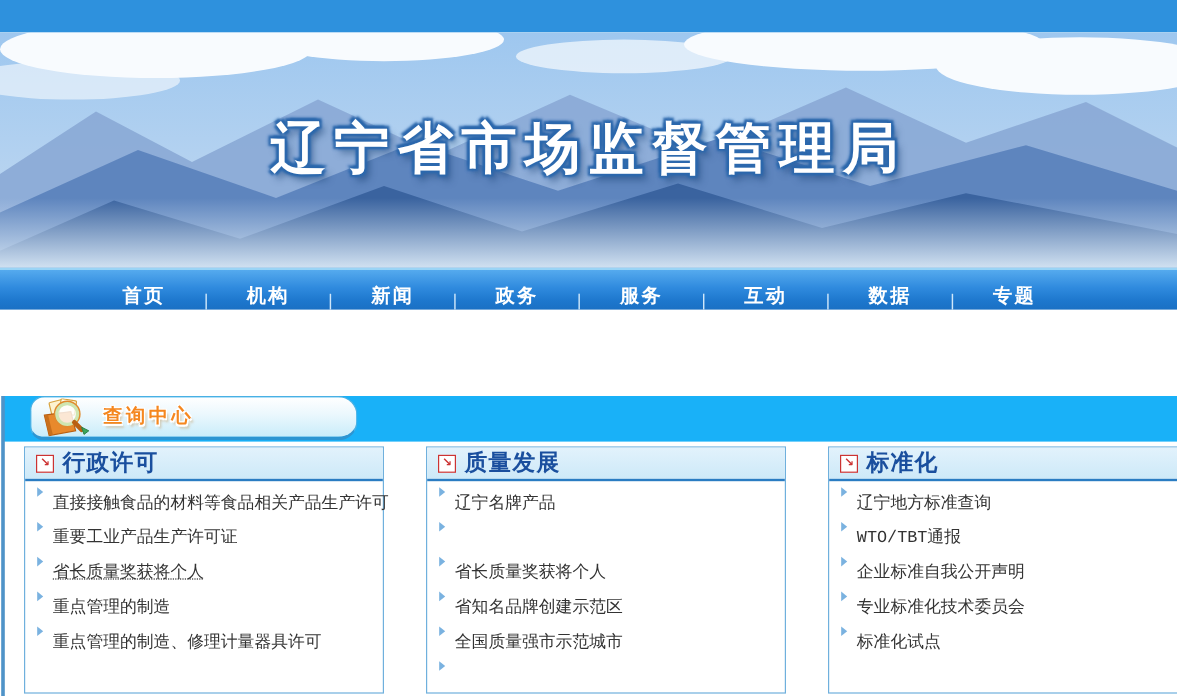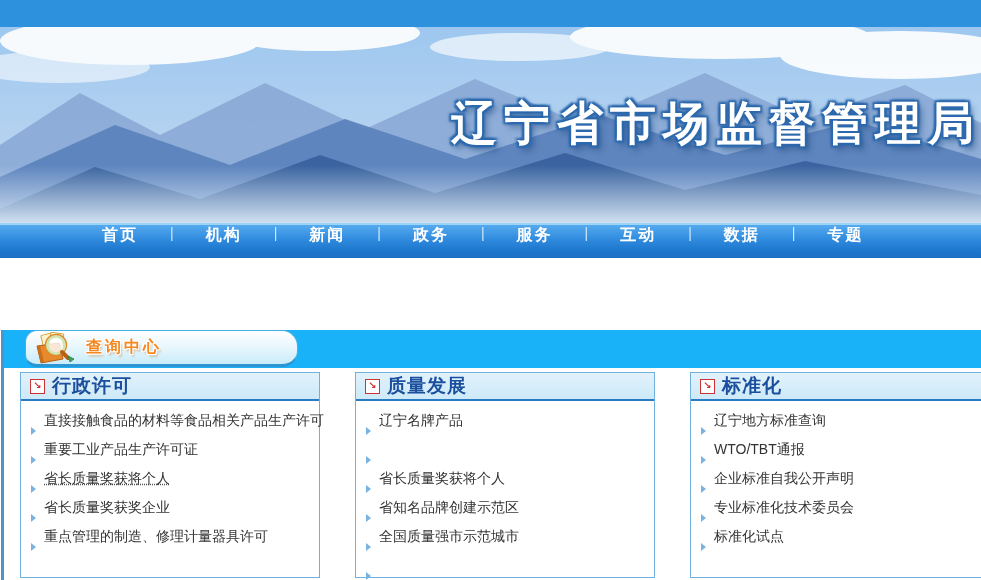--- a/index.html
+++ b/index.html
@@ -3,29 +3,29 @@
 <meta charset="utf-8">
 <style>
   html,body{margin:0;padding:0;background:#fff;}
   .page{position:relative;width:981px;height:580px;overflow:hidden;background:#fff;
         font-family:"Liberation Sans","DejaVu Sans",sans-serif;}
   
   .topbar{position:absolute;top:0;left:0;width:981px;height:27px;background:#2e91dd;}
   
   .banner{position:absolute;top:27px;left:0;width:981px;height:196px;overflow:hidden;}
   .banner svg{display:block;}
-  .site-title{position:absolute;top:66px;left:0;width:981px;text-align:right;
+  .site-title{position:absolute;top:66px;left:0;width:981px;text-align:center;
       font-size:46px;font-weight:bold;letter-spacing:7px;color:#ffffff;
       text-shadow:0 0 4px #2f6cb0,2px 2px 2px #2a66ab,-2px 2px 2px #2a66ab,
                   2px -2px 2px #2a66ab,-2px -2px 2px #2a66ab,4px 5px 6px rgba(20,60,110,.55);}
   
   .mainnav{position:absolute;top:223px;left:0;width:981px;height:35px;
       background:linear-gradient(180deg,#55aaee 0%,#2f8ade 45%,#1d77cd 78%,#1a70c4 100%);
       border-top:2px solid #9ad4f6;box-sizing:border-box;
-      display:flex;align-items:flex-start;padding-left:70px;}
+      display:flex;align-items:flex-end;padding-left:70px;}
   .navitem{flex:0 0 100px;text-align:center;color:#ffffff;font-size:16px;font-weight:bold;
       text-decoration:none;cursor:pointer;letter-spacing:2px;}
   .navsep{color:#cfe7fa;font-size:14px;flex:0 0 auto;}
   
   .querybar{position:absolute;top:330px;left:3px;width:978px;height:38px;background:#19b1f8;}
   .querytab{position:absolute;left:22px;top:0px;width:263px;height:33px;
       background:linear-gradient(180deg,#ffffff 0%,#eaf7fd 45%,#c9ecfa 100%);
       border:1px solid #49b0e4;border-bottom:3px solid #2d95d2;
       border-radius:12px 16px 16px 12px;display:flex;align-items:center;
       padding-left:8px;cursor:pointer;}
@@ -37,22 +37,22 @@
   
   .columns{position:absolute;top:372px;left:20px;display:flex;gap:35px;}
   .colbox{width:298px;height:204px;border:1px solid #6fb0dd;background:#fff;box-sizing:content-box;}
   .colhead{height:26px;display:flex;align-items:center;padding-left:9px;
       background:linear-gradient(180deg,#e2f2fc 0%,#cde9f8 100%);
       border-bottom:2px solid #2a7cc2;}
   .enter-ico{width:13px;height:13px;border:1px solid #cc3333;background:#fff;color:#cc3333;
       font-size:10px;line-height:12px;text-align:center;font-weight:bold;margin-right:7px;flex:0 0 auto;}
   .sec-title{font-size:19px;font-weight:bold;color:#1a4f9e;letter-spacing:1px;}
   .colbox ul{margin:0;padding:5px 0 0 0;list-style:none;}
-  .colbox li{height:29px;line-height:29px;display:flex;align-items:flex-end;
-      padding-left:10px;cursor:pointer;}
+  .colbox li{height:29px;line-height:29px;display:flex;align-items:flex-start;
+      padding-left:10px;cursor:pointer;font-family:Liberation Mono, monospace;}
   .bullet{width:0;height:0;border-left:5px solid #7ab2e0;border-top:4px solid transparent;
       border-bottom:4px solid transparent;margin-right:8px;flex:0 0 auto;}
   .colbox li a{font-size:14px;color:#333333;text-decoration:none;white-space:nowrap;}
   .colbox li a.dotted{text-decoration:underline dotted #555;}
 </style>
 </head>
 <body>
 
 <div class="page">
 
@@ -140,21 +140,21 @@
           <li>
             <span class="bullet"></span>
             <a>重要工业产品生产许可证</a>
           </li>
           <li>
             <span class="bullet"></span>
             <a class="dotted">省长质量奖获将个人</a>
           </li>
           <li>
             <span class="bullet"></span>
-            <a>省长质量奖获奖企业</a>
+            <a>重点管理的制造</a>
           </li>
           <li>
             <span class="bullet"></span>
             <a>重点管理的制造、修理计量器具许可</a>
           </li>
         </ul>
     </div>
 
     <div class="colbox">
       <div class="colhead">

